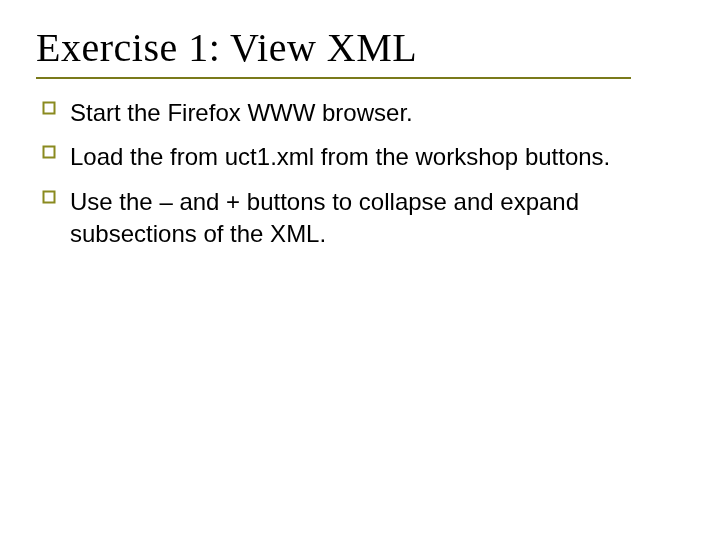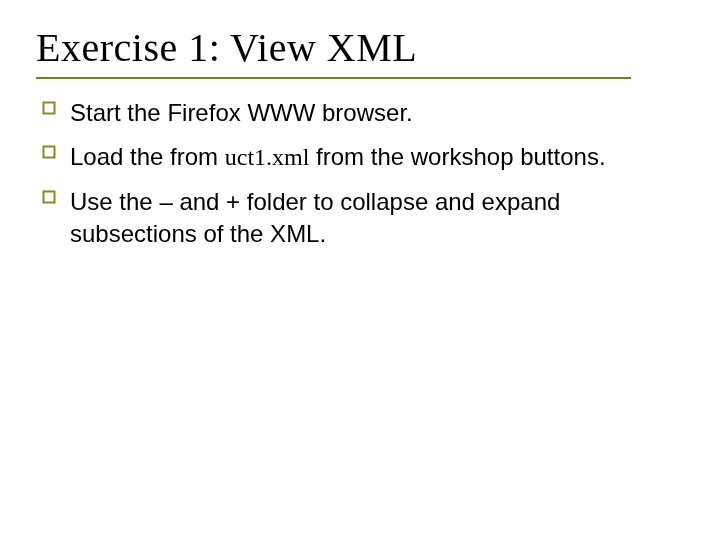--- a/index.html
+++ b/index.html
@@ -50,21 +50,21 @@
     height: 14px;
     color: #8a8a1f;
     font-family: Verdana, Geneva, sans-serif;
     font-size: 12px;
     line-height: 14px;
   }
   .bullets li .bullet-icon svg {
     display: block;
   }
   .mono {
-    font-family: Liberation Serif, serif;
+    font-family: Liberation Sans, sans-serif;
   }
 </style>
 </head>
 <body>
 
 <div class="slide">
   <h1 class="title">Exercise 1: View XML</h1>
   <hr class="rule">
   <ul class="bullets">
     <li>
@@ -82,16 +82,16 @@
           </svg>
       </span>
       <span>Load the from </span><span class="mono">uct1.xml</span><span> from the workshop buttons.</span>
     </li>
     <li>
       <span class="bullet-icon">
         <svg viewBox="0 0 14 14" width="14" height="14">
             <rect x="1.5" y="1.5" width="11" height="11" fill="none" stroke="#8a8a1f" stroke-width="2"></rect>
           </svg>
       </span>
-      <span>Use the – and + folder to collapse and expand subsections of the XML.</span><span class="mono"></span><span></span>
+      <span>Use the – and + buttons to collapse and expand subsections of the XML.</span><span class="mono"></span><span></span>
     </li>
   </ul>
 </div>
 
 </body></html>

